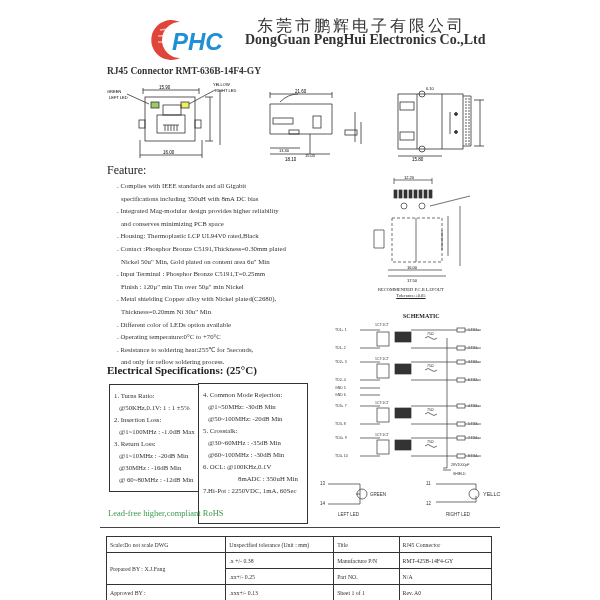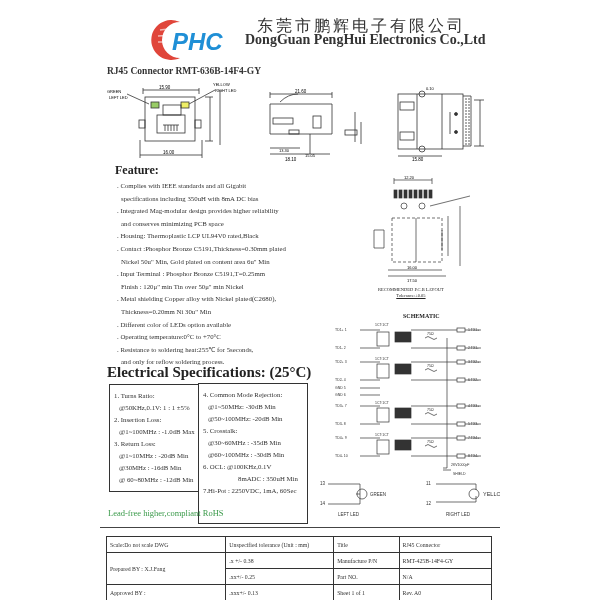--- a/index.html
+++ b/index.html
@@ -3,24 +3,24 @@
 <meta charset="utf-8">
 <style>
   html,body{margin:0;padding:0;background:#fff;}
   body{width:600px;height:600px;position:relative;overflow:hidden;font-family:"Liberation Serif",serif;color:#222;}
   .abs{position:absolute;}
   .logo{left:150px;top:18px;width:100px;height:44px;}
   .cn{left:257px;top:16px;font-size:16px;letter-spacing:3px;color:#333;font-family:Liberation Mono, monospace;}
   .en{left:245px;top:32px;font-size:14px;font-weight:bold;color:#333;}
   .ptitle{left:107px;top:66px;font-size:9.5px;font-weight:bold;color:#333;}
   svg text{font-family:"Liberation Sans",sans-serif;}
-  .feat-h{left:115px;top:163px;font-size:12px;font-weight:bold;}
+  .feat-h{left:107px;top:163px;font-size:12px;font-weight:normal;}
   .feat{left:117px;top:180px;font-size:6.8px;line-height:12.6px;color:#333;width:240px;}
   .feat div{white-space:nowrap;}
-  .elec-h{left:107px;top:364px;font-size:15px;font-weight:bold;}
+  .elec-h{left:107px;top:364px;font-size:11px;font-weight:bold;}
   .spec-box{left:109px;top:384px;width:168px;height:106px;border:1px solid #333;}
   .spec-box2{left:198px;top:383px;width:108px;height:139px;border:1px solid #333;background:#fff;}
   .spec{font-size:6.8px;line-height:12px;color:#333;padding:5px 4px;white-space:nowrap;}
   .rohs{left:108px;top:508px;font-size:8.5px;color:#3a9a4a;}
   .hr{left:100px;top:527px;width:400px;height:1px;background:#444;}
   table.tb{position:absolute;left:106px;top:536px;width:386px;border-collapse:collapse;font-size:5.8px;color:#333;}
   table.tb td{border:1px solid #333;padding:2px 3px;height:11px;white-space:nowrap;}
   .sch-title{left:403px;top:313px;font-size:6px;font-weight:bold;}
   .pcb-note{left:378px;top:287px;font-size:4.5px;text-align:center;line-height:6px;}
 </style>

